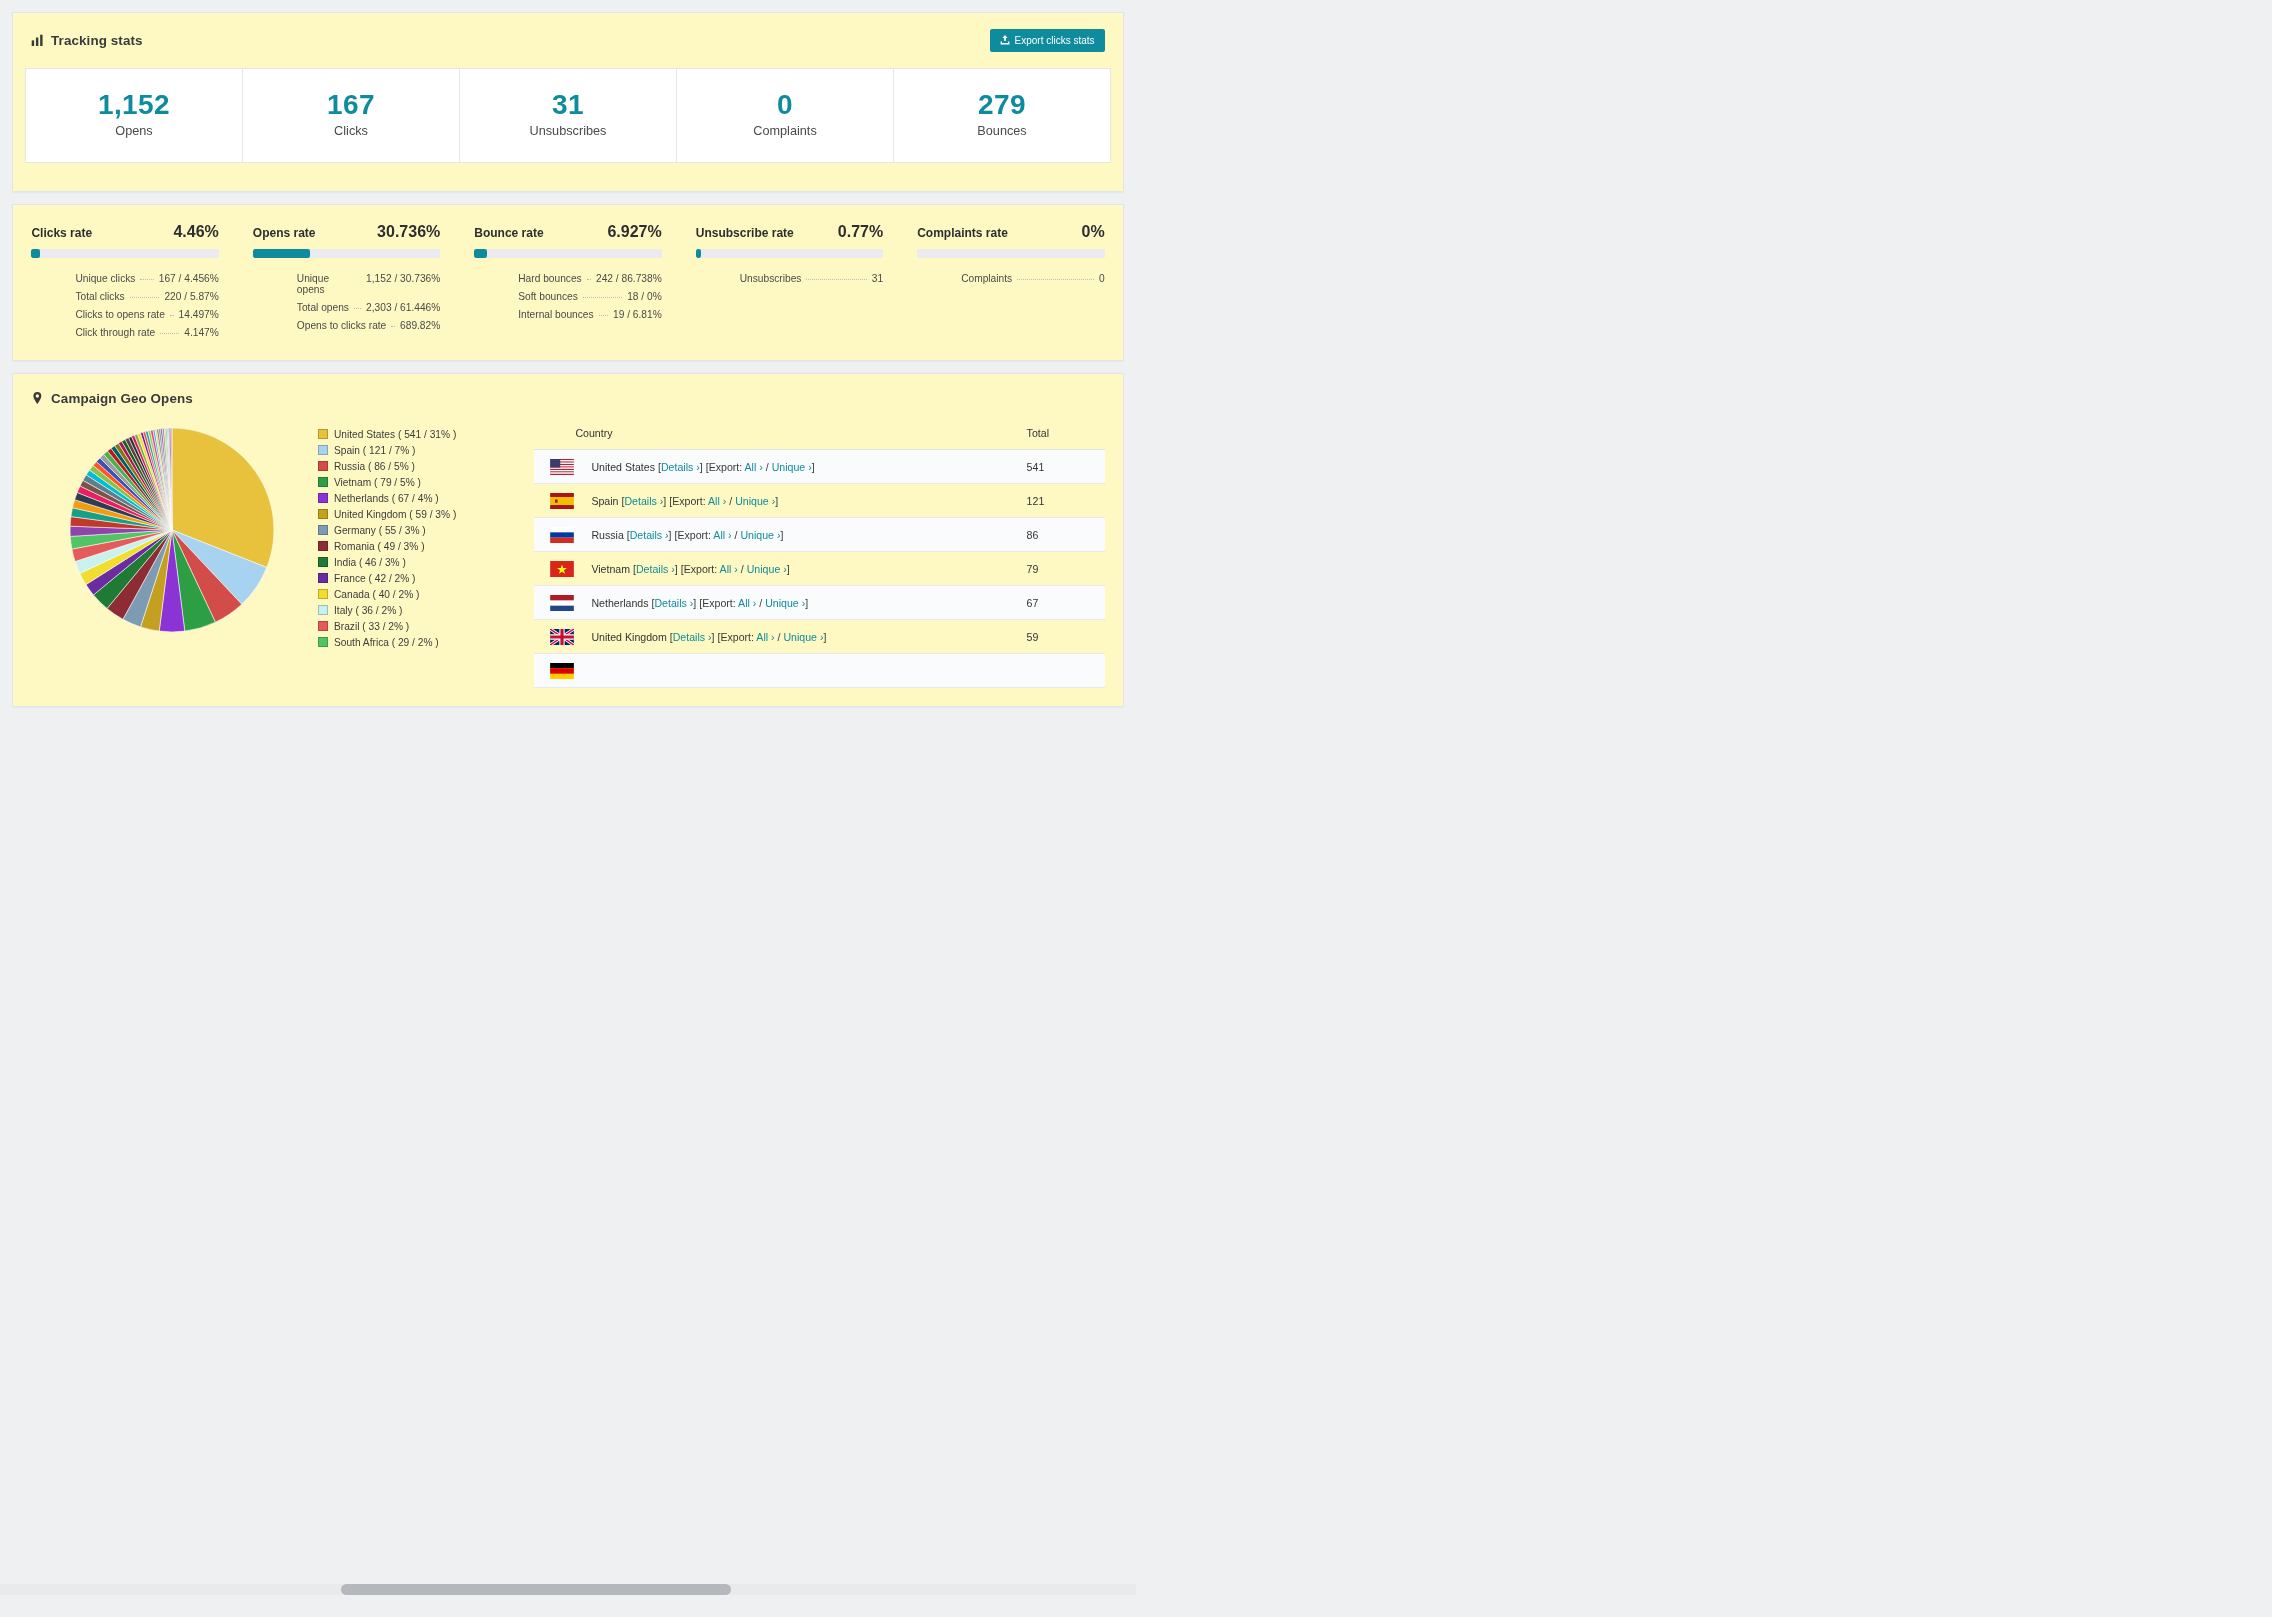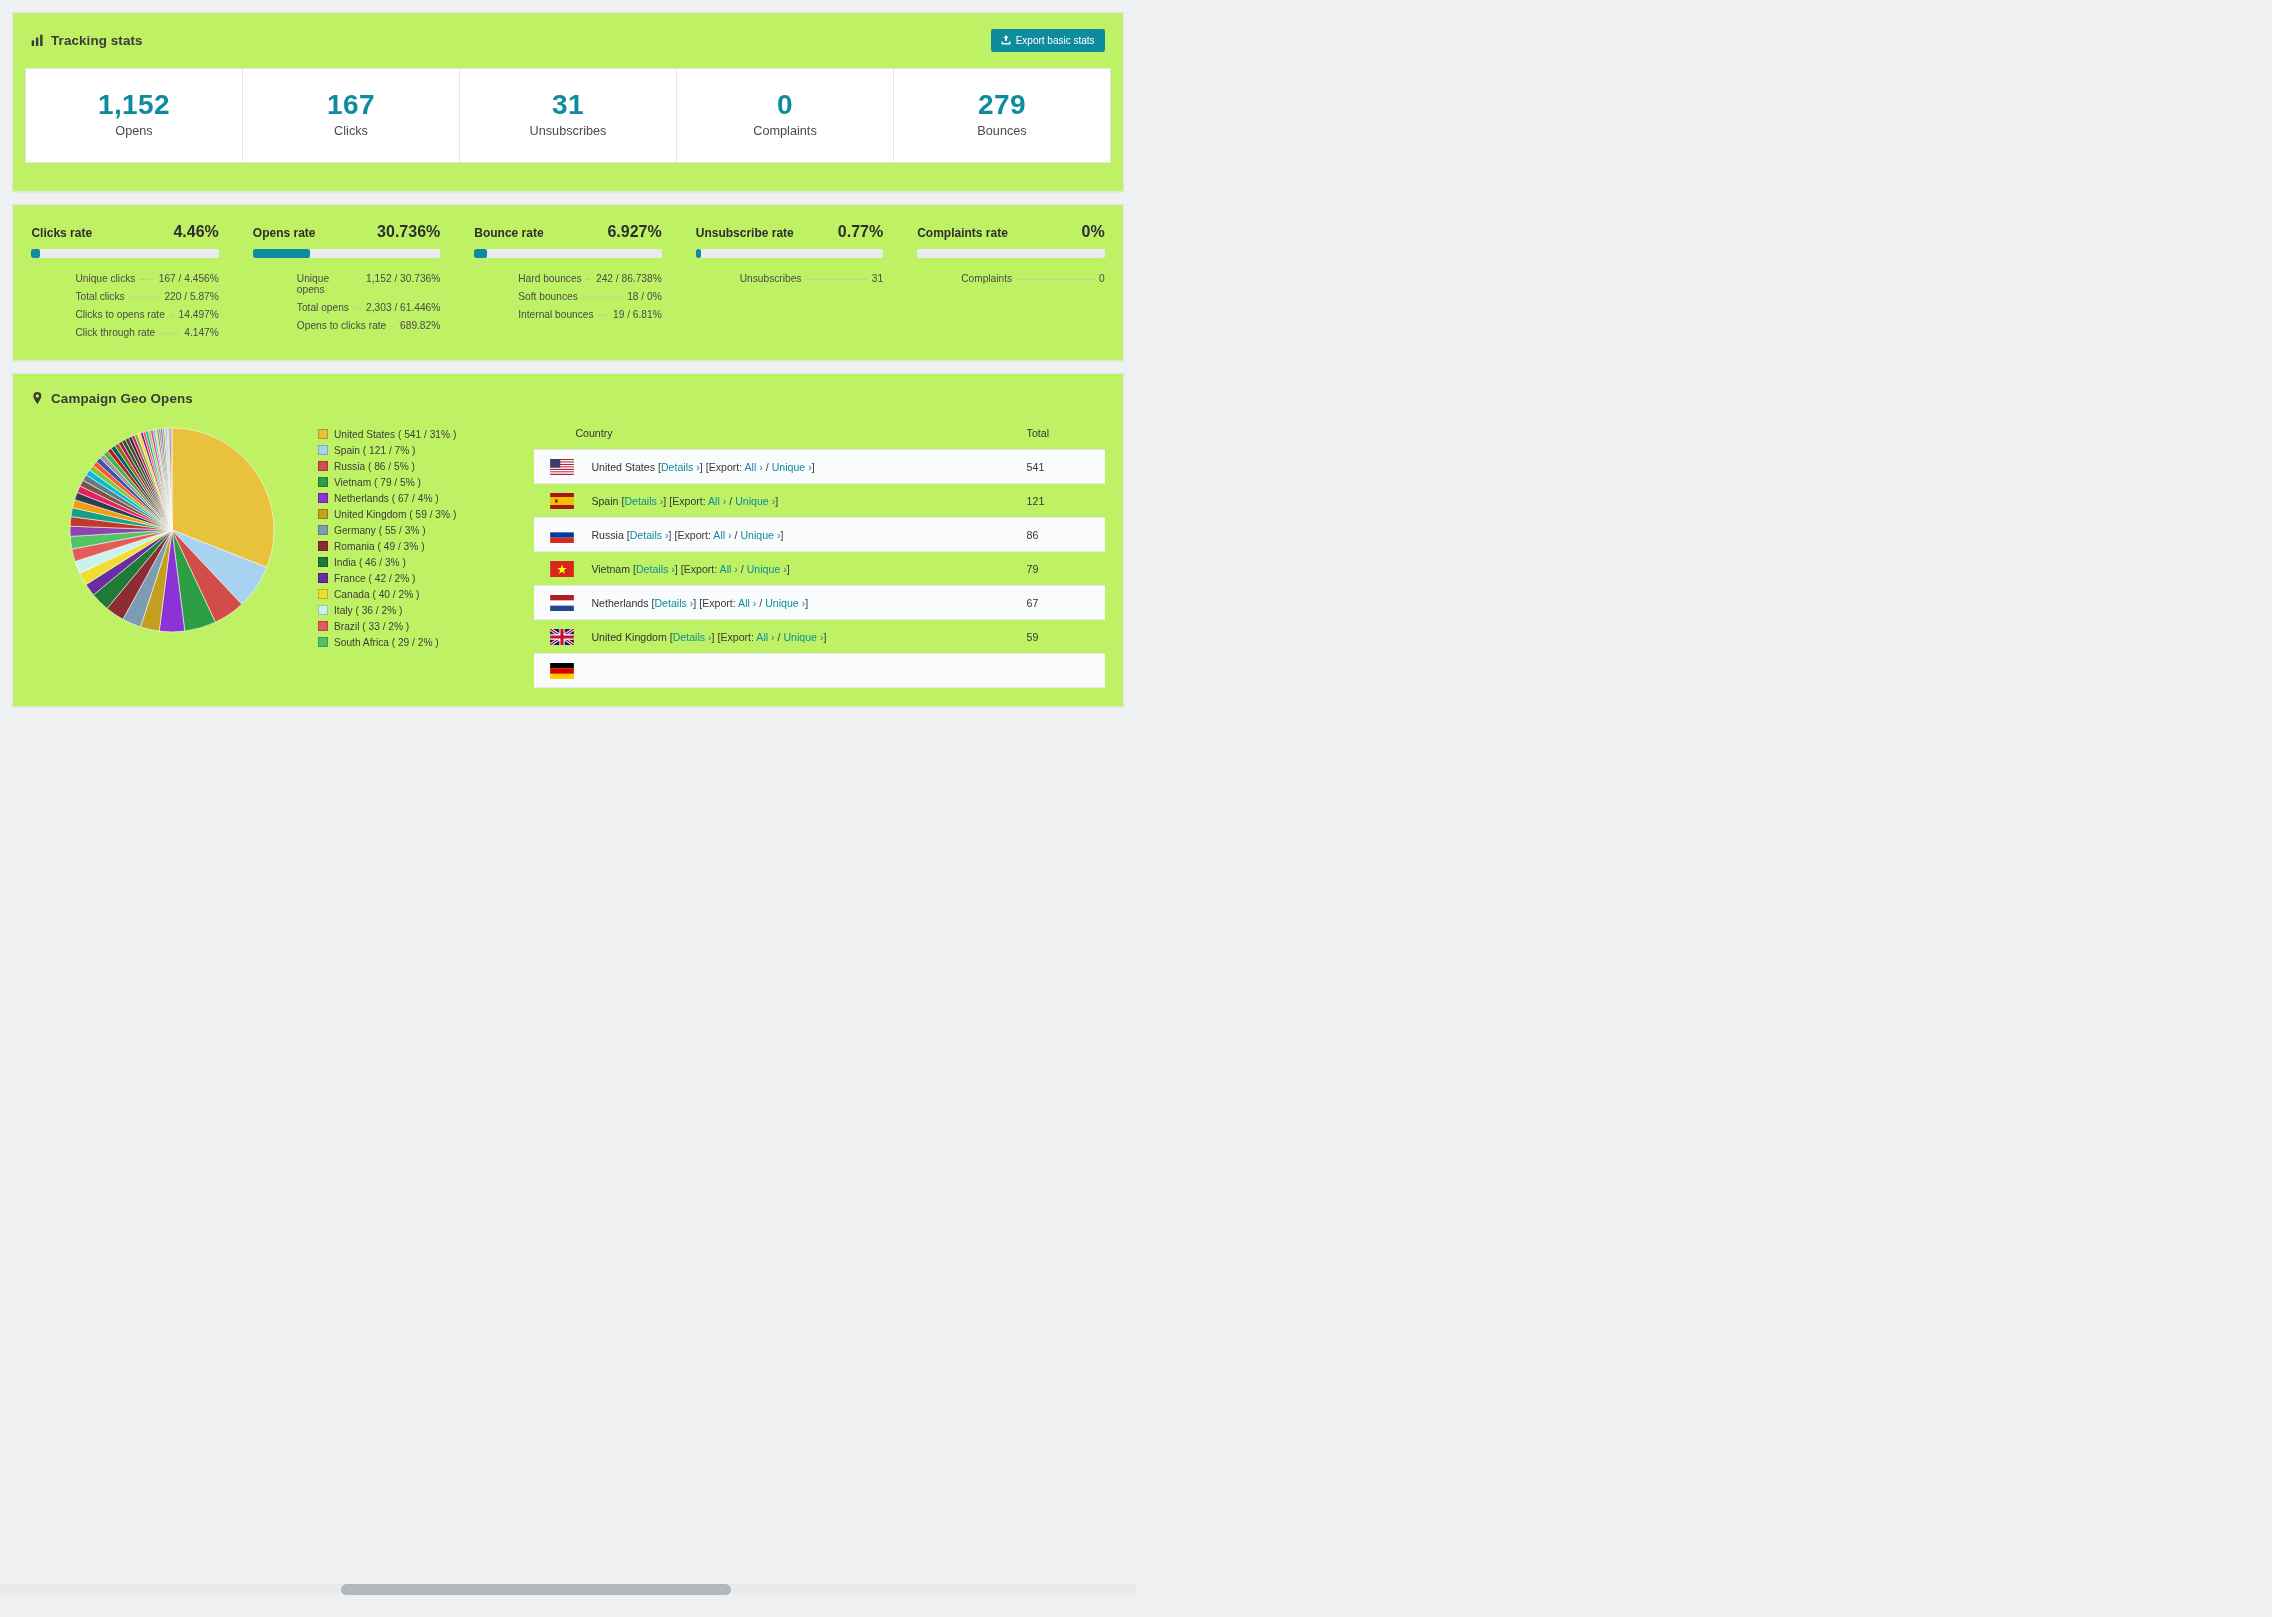--- a/index.html
+++ b/index.html
@@ -3,21 +3,21 @@
 <meta charset="utf-8">
 <style>
   html,body{margin:0;padding:0;}
   body{
     width:1136px;height:809px;overflow:hidden;position:relative;
     background:#eef0f2;
     font-family:"Liberation Sans", sans-serif;
     color:#3a3a3a;
   }
   .card{
-    background:#bef264;border:0.7px solid #e2e5e8;border-radius:1.4px;
+    background:#fef9c3;border:0.7px solid #e2e5e8;border-radius:1.4px;
     margin:12px;box-shadow:0 0.7px 1.4px rgba(0,0,0,.04);
   }
   .card-head{display:flex;align-items:center;padding:15.5px 18.4px 14px 18.4px;}
   .head-icon{display:inline-flex;width:12.7px;height:12.7px;margin-right:7px;}
   .head-icon svg{width:12.7px;height:12.7px;}
   .card-title{font-size:13.4px;font-weight:600;color:#3a3a3a;letter-spacing:0.1px;}
   .export-btn{
     margin-left:auto;display:inline-flex;align-items:center;gap:5px;
     background:var(--accent);color:#fff;border:none;border-radius:2.1px;
     padding:6.4px 10px;font-size:10px;font-family:inherit;cursor:pointer;font-weight:500;
@@ -83,21 +83,21 @@
         </svg>
     </span>
     <span class="card-title">Tracking stats</span>
     <button class="export-btn">
       <span class="btn-icon">
         <svg viewBox="0 0 16 16" fill="#ffffff">
             <path d="M8 0l4.2 4.6H9.6V9H6.4V4.6H3.8z"></path>
             <path d="M1 10.5v4.5h14v-4.5h-2.2v2.3H3.2v-2.3z"></path>
           </svg>
       </span>
-      <span>Export basic stats</span>
+      <span>Export clicks stats</span>
     </button>
   </div>
   <div class="stats-row">
       <div class="stat-cell">
      <div class="stat-value">1,152</div>
      <div class="stat-label">Opens</div>
    </div>
       <div class="stat-cell">
      <div class="stat-value">167</div>
      <div class="stat-label">Clicks</div>

